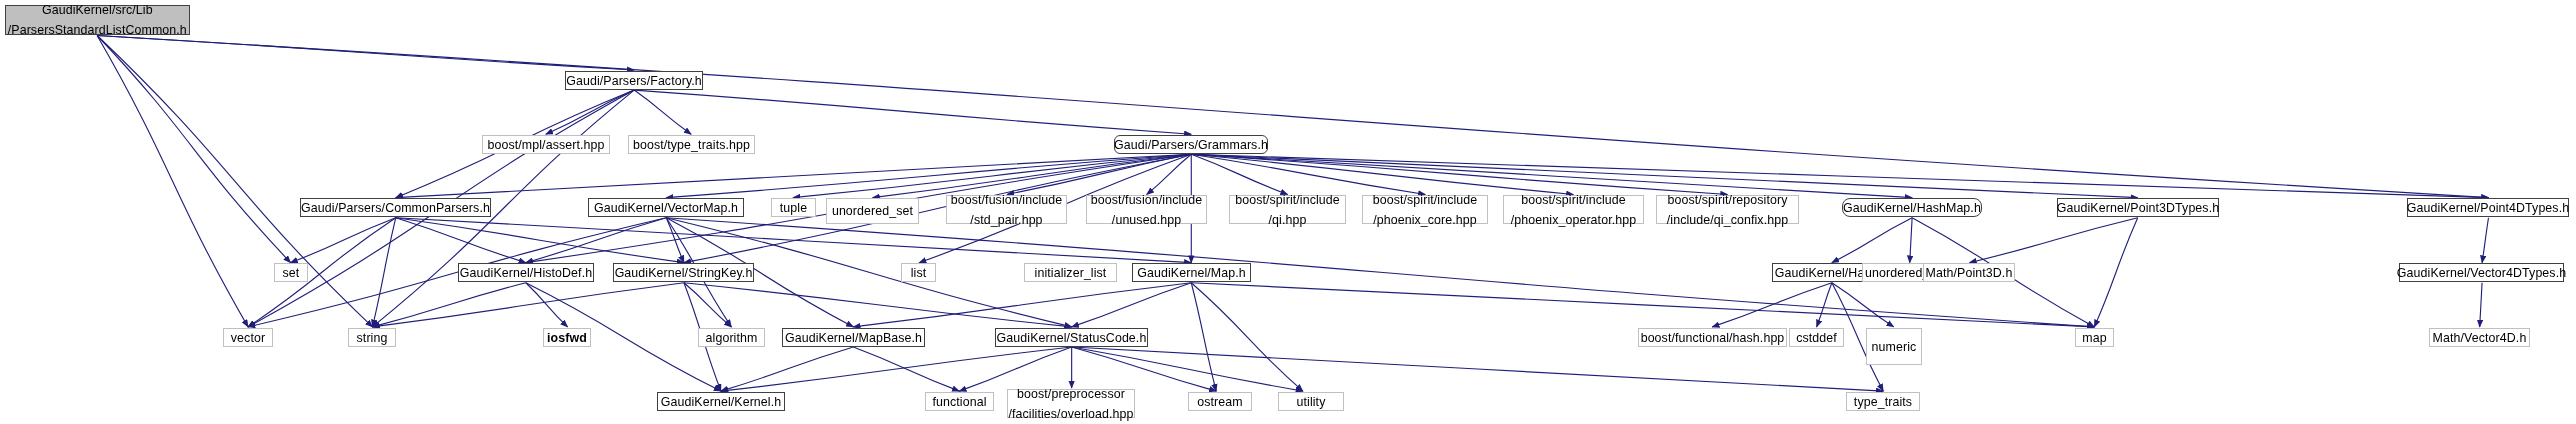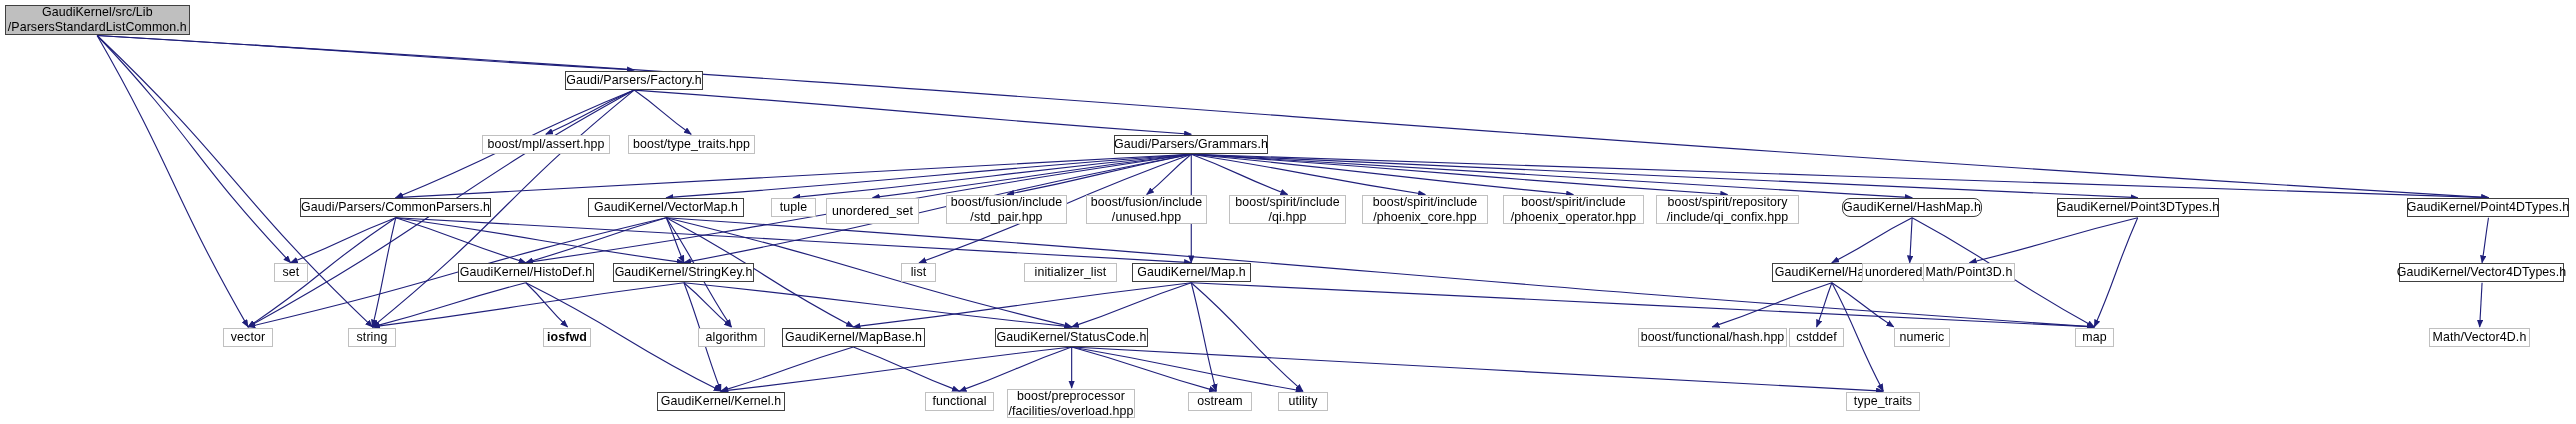--- a/index.html
+++ b/index.html
@@ -11,21 +11,21 @@
     position:absolute;
     box-sizing:border-box;
     display:flex;
     align-items:center;
     justify-content:center;
     text-align:center;
     background:#ffffff;
     border:0.8px solid #c0c0c0;
     color:#000000;
     font-size:12.4px;
-    line-height:15px;
+    line-height:20px;
     white-space:pre;
     letter-spacing:0.1px;
     padding:0 3.2px;
   }
   .node.internal{border:1.6px solid #404040;}
   .node.root{background:#bfbfbf;border:1.6px solid #404040;}
 </style>
 </head>
 <body>
 
@@ -109,21 +109,21 @@
         <path d="M2663,271 C2636,332.2 2636,345.8 2609,407" fill="none" stroke="#1f1f7a" stroke-width="1.4" marker-end="url(#arrow)"></path>
         <path d="M3100,271 C3096,296.2 3096,301.8 3092,327" fill="none" stroke="#1f1f7a" stroke-width="1.4" marker-end="url(#arrow)"></path>
         <path d="M3092,352 C3090.5,376.75 3090.5,382.25 3089,407" fill="none" stroke="#1f1f7a" stroke-width="1.4" marker-end="url(#arrow)"></path>
       </g>
   </svg>
 <div class="node root" style="left: 4.8px; top: 4.8px; width: 185px; height: 30.5px;">GaudiKernel/src/Lib
 /ParsersStandardListCommon.h</div>
     <div class="node internal" style="left: 565px; top: 71px; width: 138px; height: 19px;">Gaudi/Parsers/Factory.h</div>
     <div class="node external" style="left: 482px; top: 135px; width: 128px; height: 19px;">boost/mpl/assert.hpp</div>
     <div class="node external" style="left: 628px; top: 135px; width: 127px; height: 19px;">boost/type_traits.hpp</div>
-    <div class="node internal" style="left: 1114px; top: 135px; width: 154px; height: 19px;">Gaudi/Parsers/Grammars.h</div>
+    <div class="node internal" style="left: 1114px; top: 135px; width: 154px; height: 19px; border-radius: 6px;">Gaudi/Parsers/Grammars.h</div>
     <div class="node internal" style="left: 300px; top: 198px; width: 191px; height: 19px;">Gaudi/Parsers/CommonParsers.h</div>
     <div class="node internal" style="left: 588px; top: 198px; width: 156px; height: 19px;">GaudiKernel/VectorMap.h</div>
     <div class="node external" style="left: 771px; top: 198px; width: 45px; height: 19px;">tuple</div>
     <div class="node external" style="left: 826px; top: 198px; width: 93px; height: 26px;">unordered_set</div>
     <div class="node external" style="left: 946px; top: 195px; width: 121px; height: 29px;">boost/fusion/include
 /std_pair.hpp</div>
     <div class="node external" style="left: 1086px; top: 195px; width: 121px; height: 29px;">boost/fusion/include
 /unused.hpp</div>
     <div class="node external" style="left: 1229px; top: 195px; width: 117px; height: 29px;">boost/spirit/include
 /qi.hpp</div>
@@ -147,24 +147,24 @@
     <div class="node external" style="left: 1923px; top: 263px; width: 92px; height: 19px;">Math/Point3D.h</div>
     <div class="node internal" style="left: 2399px; top: 263px; width: 165px; height: 19px;">GaudiKernel/Vector4DTypes.h</div>
     <div class="node external" style="left: 223px; top: 328px; width: 50px; height: 19px;">vector</div>
     <div class="node external" style="left: 348px; top: 328px; width: 48px; height: 19px;">string</div>
     <div class="node external" style="left: 543px; top: 328px; width: 48px; height: 19px; font-weight: bold;">iosfwd</div>
     <div class="node external" style="left: 698px; top: 328px; width: 67px; height: 19px;">algorithm</div>
     <div class="node internal" style="left: 782px; top: 328px; width: 143px; height: 19px;">GaudiKernel/MapBase.h</div>
     <div class="node internal" style="left: 995px; top: 328px; width: 153px; height: 19px;">GaudiKernel/StatusCode.h</div>
     <div class="node external" style="left: 1638px; top: 328px; width: 149px; height: 19px;">boost/functional/hash.hpp</div>
     <div class="node external" style="left: 1789px; top: 328px; width: 55px; height: 19px;">cstddef</div>
-    <div class="node external" style="left: 1866px; top: 328px; width: 56px; height: 19px; margin-left: 28px;">numeric</div>
+    <div class="node external" style="left: 1866px; top: 328px; width: 56px; height: 37px;">numeric</div>
     <div class="node external" style="left: 2075px; top: 328px; width: 39px; height: 19px;">map</div>
     <div class="node external" style="left: 2429px; top: 328px; width: 101px; height: 19px;">Math/Vector4D.h</div>
     <div class="node internal" style="left: 657px; top: 392px; width: 128px; height: 19px;">GaudiKernel/Kernel.h</div>
     <div class="node external" style="left: 925px; top: 392px; width: 69px; height: 19px;">functional</div>
     <div class="node external" style="left: 1007px; top: 389px; width: 128px; height: 29px;">boost/preprocessor
 /facilities/overload.hpp</div>
     <div class="node external" style="left: 1188px; top: 392px; width: 64px; height: 19px;">ostream</div>
-    <div class="node external" style="left: 1278px; top: 392px; width: 50px; height: 19px;">utility</div>
+    <div class="node external" style="left: 1278px; top: 392px; width: 66px; height: 19px;">utility</div>
     <div class="node external" style="left: 1846px; top: 392px; width: 74px; height: 19px;">type_traits</div>
   </div>
 
 
 </body></html>

